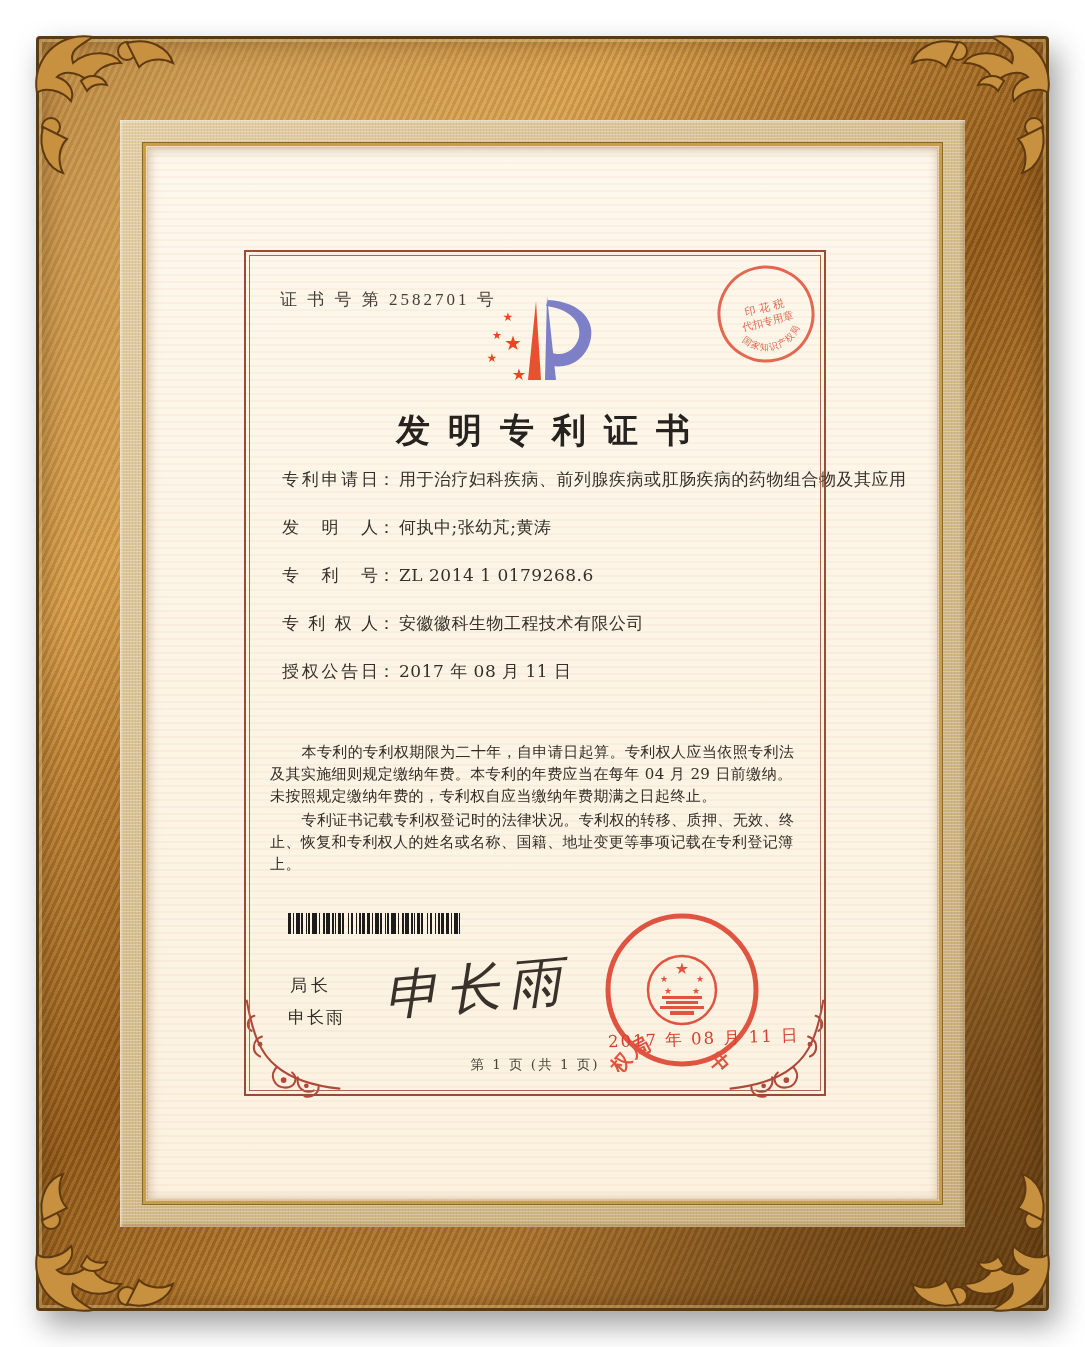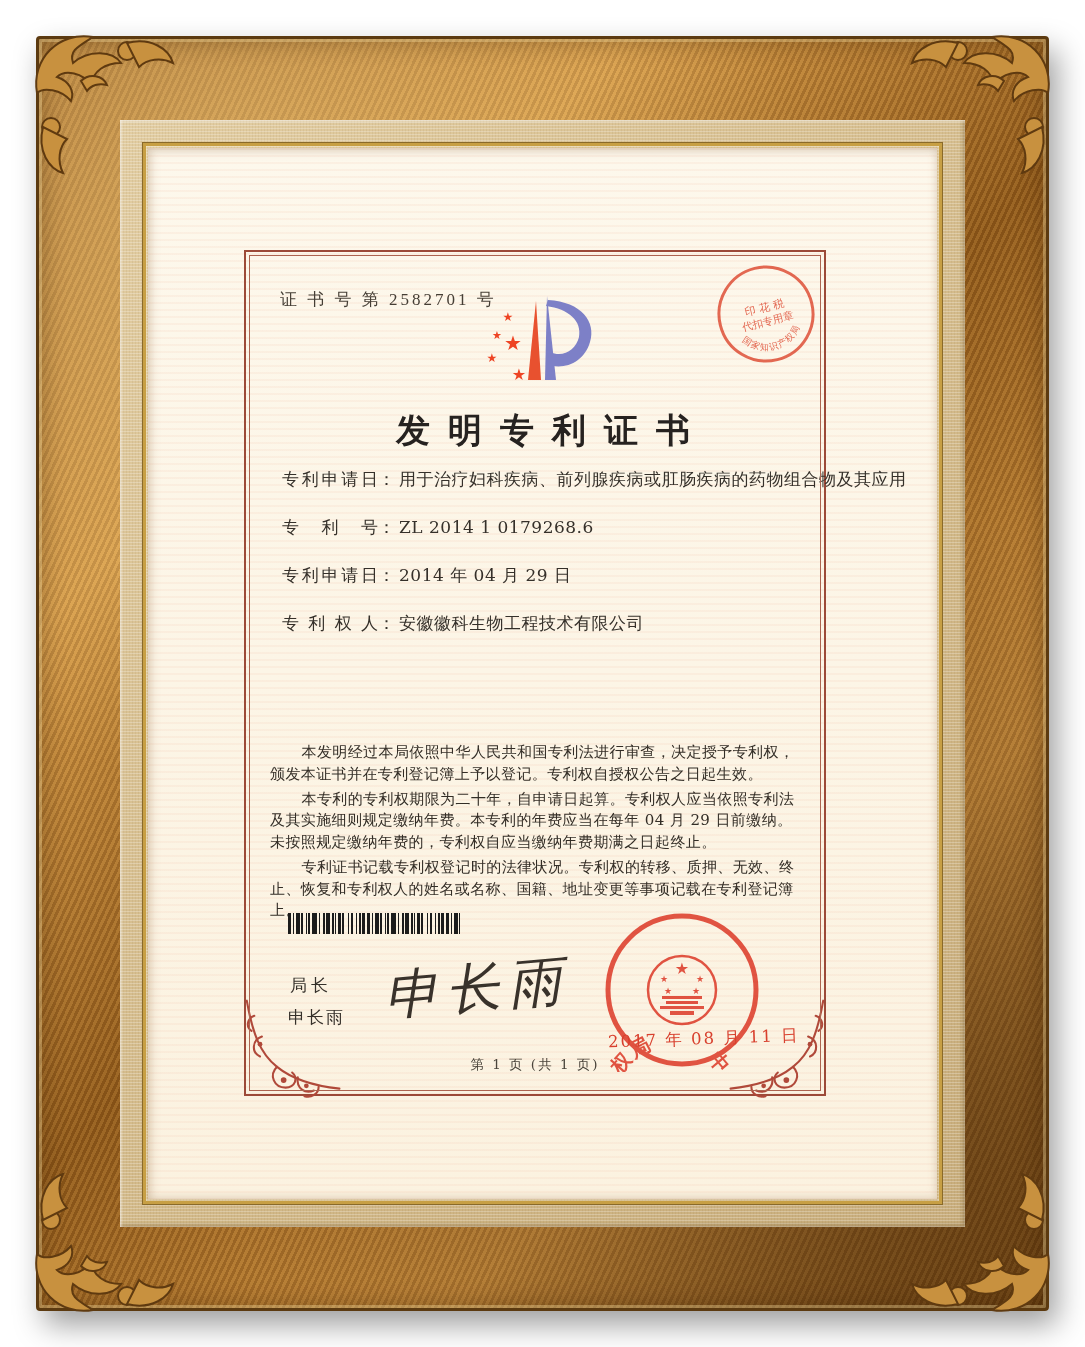--- a/index.html
+++ b/index.html
@@ -166,32 +166,34 @@
         </text>
         <text x="52" y="49" font-size="11" fill="#e25742" text-anchor="middle">印 花 税</text>
         <text x="52" y="63" font-size="10.5" fill="#e25742" text-anchor="middle">代扣专用章</text>
       </svg>
 
       <div class="fields">
         <div class="frow">
           <span class="flabel">专利申请日</span><span class="fcolon">：</span><span class="fvalue">用于治疗妇科疾病、前列腺疾病或肛肠疾病的药物组合物及其应用</span>
         </div>
         <div class="frow">
+          <span class="flabel">发明人</span><span class="fcolon">：</span><span class="fvalue">何执中;张幼芃;黄涛</span>
+        </div>
+        <div class="frow">
           <span class="flabel">专利号</span><span class="fcolon">：</span><span class="fvalue">ZL 2014 1 0179268.6</span>
         </div>
         <div class="frow">
-          <span class="flabel">专利申请日</span><span class="fcolon">：</span><span class="fvalue">2014 年 04 月 29 日</span>
-        </div>
-        <div class="frow">
           <span class="flabel">专利权人</span><span class="fcolon">：</span><span class="fvalue">安徽徽科生物工程技术有限公司</span>
         </div>
+        <div class="frow">
+          <span class="flabel">授权公告日</span><span class="fcolon">：</span><span class="fvalue">2017 年 08 月 11 日</span>
+        </div>
       </div>
 
       <div class="paras">
-        <p>本发明经过本局依照中华人民共和国专利法进行审查，决定授予专利权，颁发本证书并在专利登记簿上予以登记。专利权自授权公告之日起生效。</p>
         <p>本专利的专利权期限为二十年，自申请日起算。专利权人应当依照专利法及其实施细则规定缴纳年费。本专利的年费应当在每年 04 月 29 日前缴纳。未按照规定缴纳年费的，专利权自应当缴纳年费期满之日起终止。</p>
         <p>专利证书记载专利权登记时的法律状况。专利权的转移、质押、无效、终止、恢复和专利权人的姓名或名称、国籍、地址变更等事项记载在专利登记簿上。</p>
       </div>
 
       <svg class="barcode" width="172" height="21" viewBox="0 0 172 21">
         <path d="M0,10.5 H172" stroke="#1c1c1c" stroke-width="21" stroke-dasharray="3 2 1 2 4 1 2 3 1 1 2 2 5 2 1 3 2 1 4 2 2 1 1 2 3 1 2 4 1 2 2 3 1 2 2 1 3 2"></path>
       </svg>
 
       <div class="signer-title">局长</div>
       <div class="signer-name">申长雨</div>

